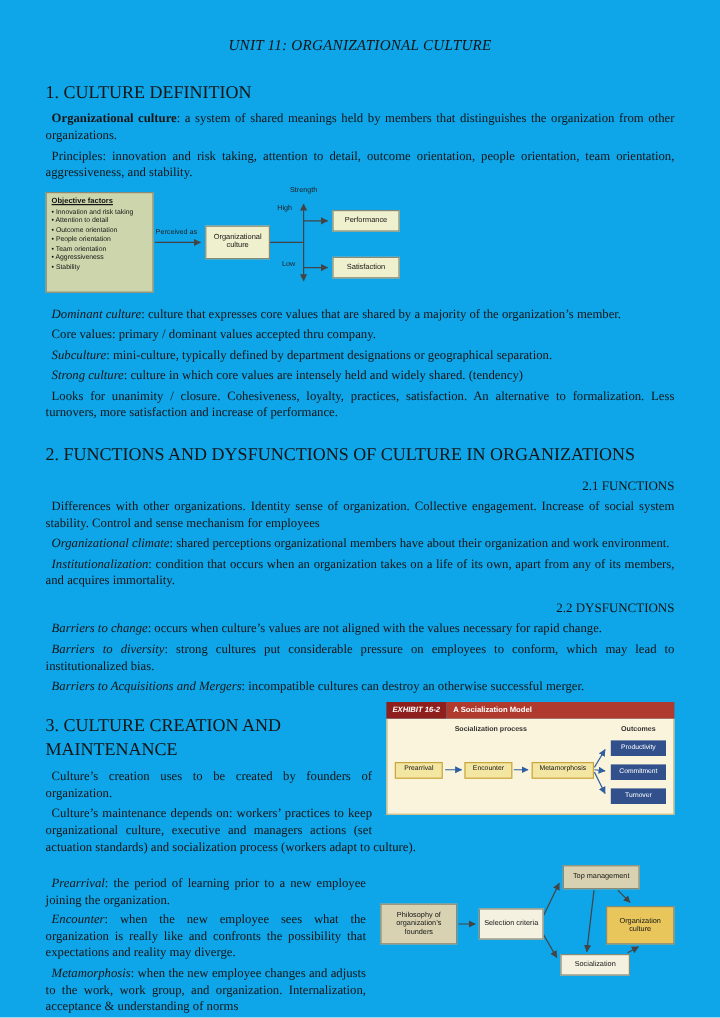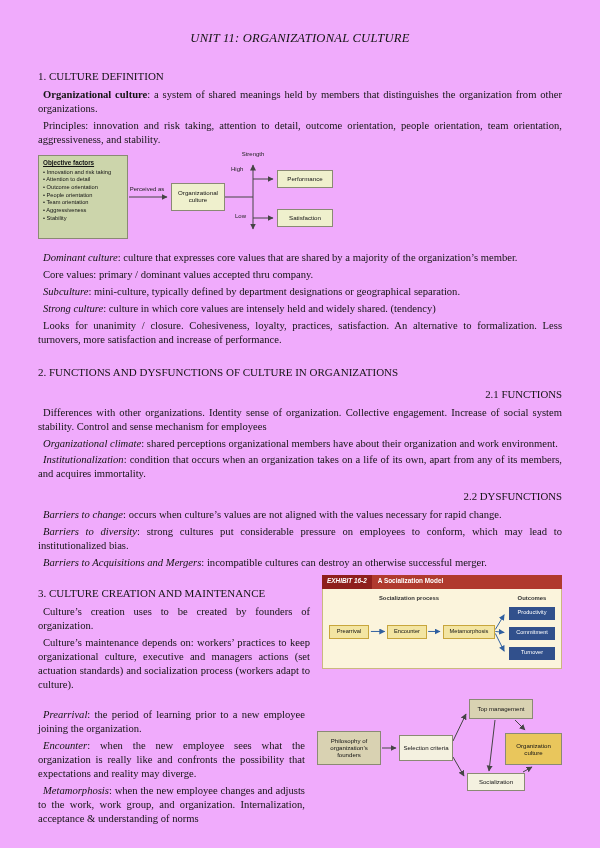--- a/index.html
+++ b/index.html
@@ -1,25 +1,25 @@
 <!DOCTYPE html>
 <html><head>
 <meta charset="utf-8">
 <style>
   *{box-sizing:border-box}
   html,body{margin:0;padding:0;background:#ffffff}
   .sheet{
-    width:600px;height:848px;margin:0 auto;background:#f0abfc;
+    width:600px;height:848px;margin:0 auto;background:#0ea5e9;
     padding:28px 38px 18px;
     font-family:"Liberation Serif", serif;
     font-size:10.6px;line-height:1.32;color:#141414;
     text-align:justify;overflow:hidden;position:relative;
   }
   .doc-title{text-align:center;font-style:italic;font-size:12.6px;margin:2px 0 22px;letter-spacing:.2px}
-  .h1{font-size:11px;margin:18px 0 5px;text-align:left}
+  .h1{font-size:15px;margin:18px 0 5px;text-align:left}
   .h1.first{margin-top:0}
   .h1.s3{margin-top:16px}
   .h2{font-size:10.8px;margin:8px 0 4px;text-align:right}
   p{margin:0 0 3px;text-indent:5px}
   p.gap{margin-top:16px}
   i.term{}
   b.term-b{font-weight:bold}
 
   
   .d1{position:relative;width:300px;height:92px;margin:4px 0 8px;font-family:"Liberation Sans",sans-serif;text-align:left}

